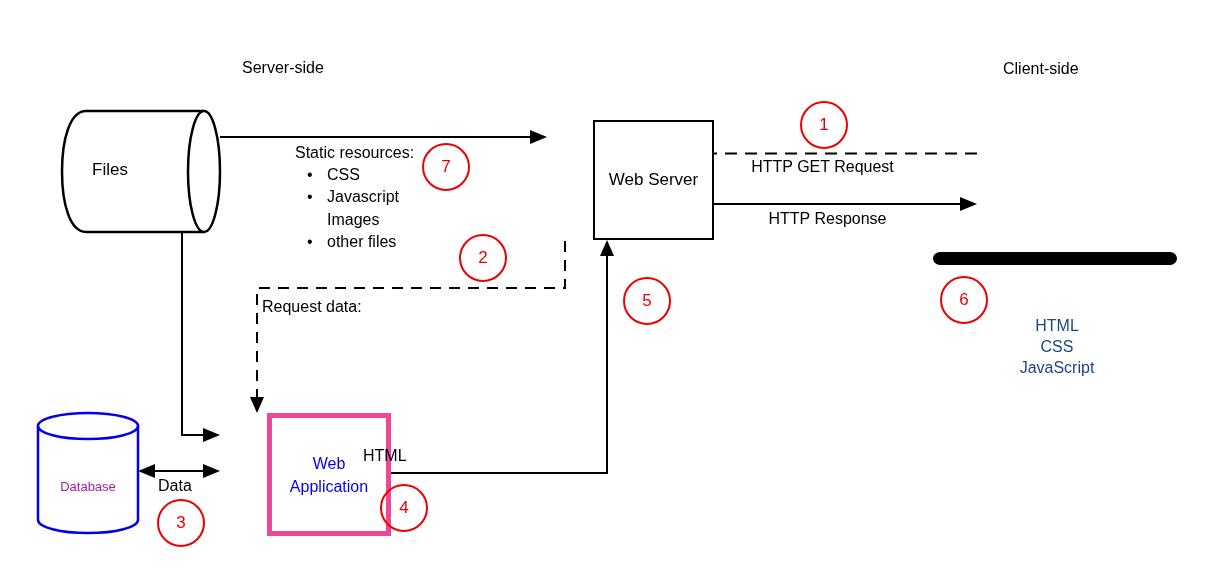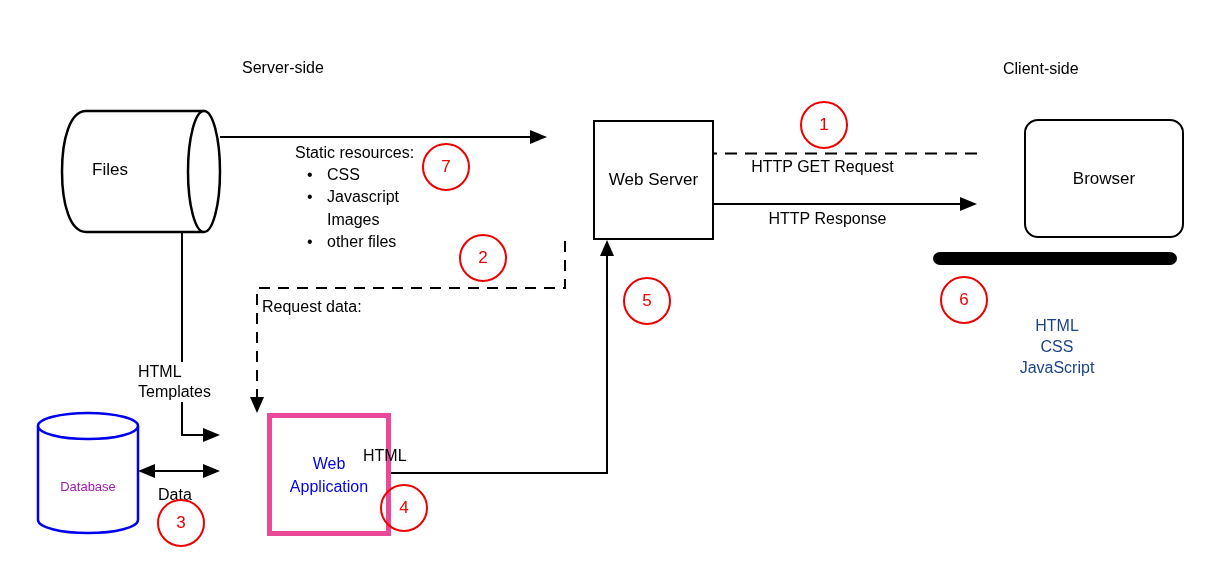--- a/index.html
+++ b/index.html
@@ -98,34 +98,30 @@
 
   <div class="zone-label" style="left:230px;top:59px;margin-left:12px;">Server-side</div>
   <div class="zone-label" style="left:1003px;top:60px;">Client-side</div>
 
   <div class="abs" style="left:92px;top:160px;font-size:17px;">Files</div>
 
   <div class="node black-box" style="left:546px;top:120px;width:117px;height:116px;">
     <span>Web Server</span>
   </div>
 
-  <div class="node black-box rounded" style="left:977px;top:119px;width:156px;height:115px;">
-    <span>Browser</span>
-  </div>
 
   <div class="node blue-box" style="left:220px;top:413px;width:114px;height:113px;font-size:16px;line-height:23px;">
     <span style="display:inline-block;width:100px;">Web Application</span>
   </div>
 
   <div class="db-label" style="left:38px;top:471px;width:100px;">Database</div>
 
   <div class="edge-label center" style="left:740px;top:158px;width:165px;">HTTP GET Request</div>
   <div class="edge-label center" style="left:755px;top:210px;width:145px;">HTTP Response</div>
-  <div class="edge-label white-bg" style="left:138px;top:362px;width:90px;white-space:normal;line-height:20px;">HTML Templates</div>
-  <div class="edge-label" style="left:158px;top:477px;margin-top:9px;">Data</div>
+  <div class="edge-label" style="left:158px;top:477px;">Data</div>
   <div class="edge-label" style="left:363px;top:447px;">HTML</div>
 
   <div class="note-block" style="left:295px;top:142px;">
     <div class="note-title">Static resources:</div>
     <ul class="note-list">
       <li class="bulleted">CSS</li>
       <li class="bulleted">Javascript</li>
       <li>Images</li>
       <li class="bulleted">other files</li>
     </ul>

